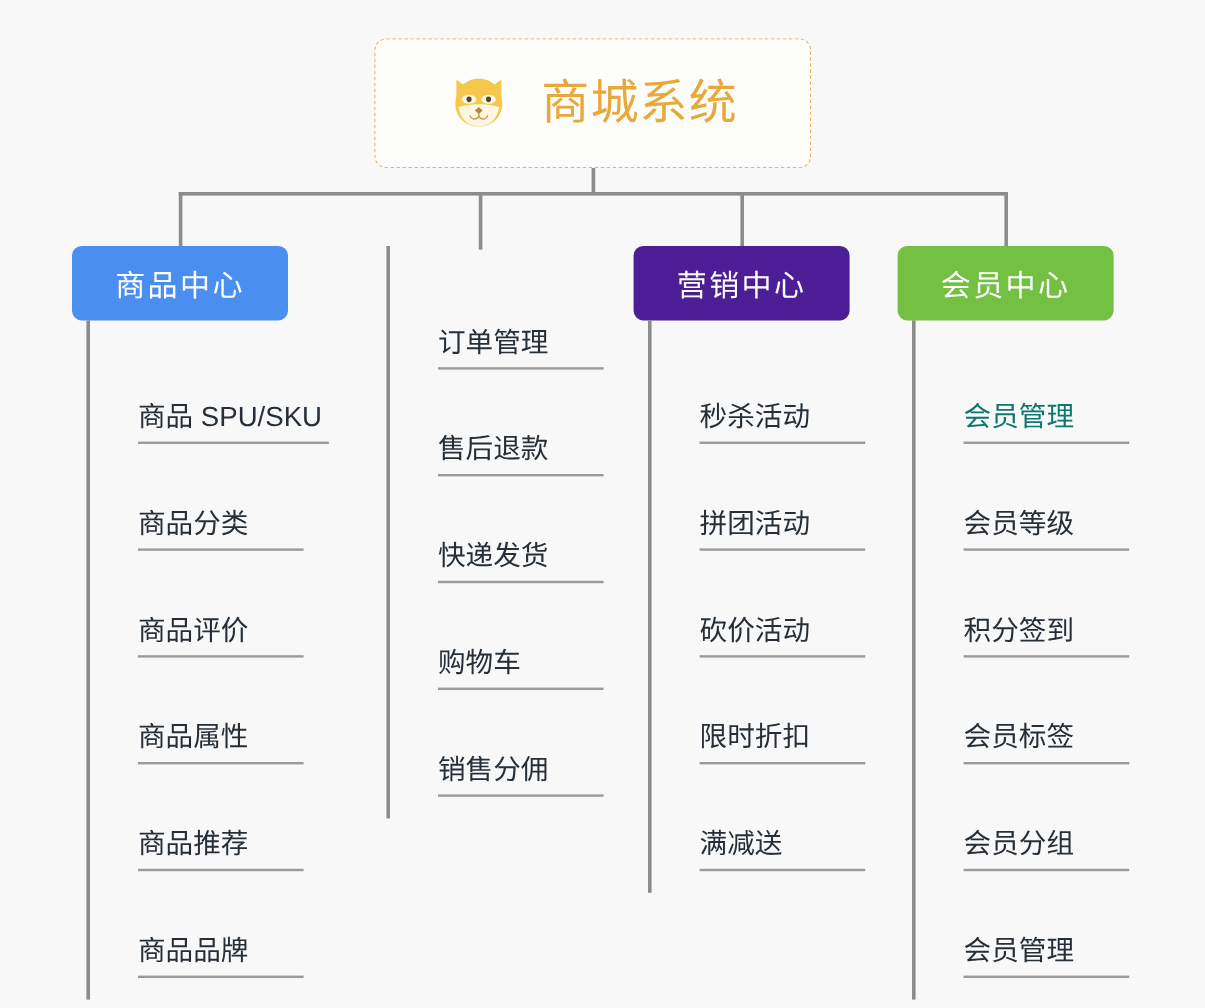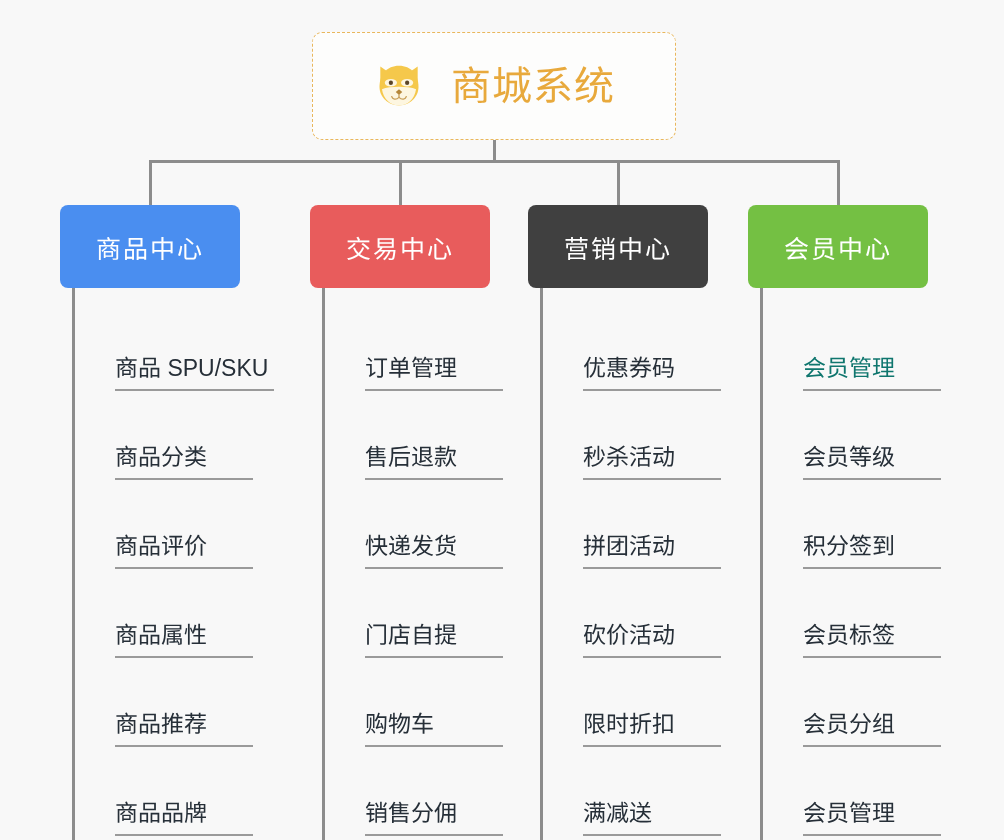--- a/index.html
+++ b/index.html
@@ -59,21 +59,21 @@
   .conn-v { width: 3px; }
   .conn-h { height: 3px; }
 
   
   .branch {
     position: absolute;
     top: 205px;
   }
   .branch-header {
     width: 180px;
-    height: 83px;
+    height: 62px;
     box-sizing: border-box;
     border-radius: 8px;
     display: flex;
     align-items: center;
     justify-content: center;
     color: #ffffff;
     font-size: 25px;
     letter-spacing: 2px;
     white-space: nowrap;
   }
@@ -169,53 +169,44 @@
       <li class="leaf-item">
           <span class="leaf-label" style="color: rgb(38, 47, 56); border-bottom-color: rgb(154, 154, 154);">商品推荐</span>
         </li>
       <li class="leaf-item">
           <span class="leaf-label" style="color: rgb(38, 47, 56); border-bottom-color: rgb(154, 154, 154);">商品品牌</span>
         </li>
     </ul>
   </div>
 
   <div class="branch" id="branch-trade">
-    <div class="branch-header" style="background:#e85c5c;">
-      <span>交易中心</span>
-    </div>
     <ul class="leaf-list" style="border-left-color: rgb(140, 140, 140);">
       <li class="leaf-item">
           <span class="leaf-label" style="color: rgb(38, 47, 56); border-bottom-color: rgb(154, 154, 154);">订单管理</span>
         </li>
       <li class="leaf-item">
           <span class="leaf-label" style="color: rgb(38, 47, 56); border-bottom-color: rgb(154, 154, 154);">售后退款</span>
         </li>
       <li class="leaf-item">
           <span class="leaf-label" style="color: rgb(38, 47, 56); border-bottom-color: rgb(154, 154, 154);">快递发货</span>
         </li>
       <li class="leaf-item">
-          <span class="leaf-label" style="color: rgb(38, 47, 56); border-bottom-color: rgb(154, 154, 154);">门店自提</span>
-        </li>
-      <li class="leaf-item">
           <span class="leaf-label" style="color: rgb(38, 47, 56); border-bottom-color: rgb(154, 154, 154);">购物车</span>
         </li>
       <li class="leaf-item">
           <span class="leaf-label" style="color: rgb(38, 47, 56); border-bottom-color: rgb(154, 154, 154);">销售分佣</span>
         </li>
     </ul>
   </div>
 
   <div class="branch" id="branch-market">
-    <div class="branch-header" style="background:#404040;">
+    <div class="branch-header" style="background:#4c1d95;">
       <span>营销中心</span>
     </div>
     <ul class="leaf-list" style="border-left-color: rgb(140, 140, 140);">
-      <li class="leaf-item">
-          <span class="leaf-label" style="color: rgb(38, 47, 56); border-bottom-color: rgb(154, 154, 154);">优惠券码</span>
-        </li>
       <li class="leaf-item">
           <span class="leaf-label" style="color: rgb(38, 47, 56); border-bottom-color: rgb(154, 154, 154);">秒杀活动</span>
         </li>
       <li class="leaf-item">
           <span class="leaf-label" style="color: rgb(38, 47, 56); border-bottom-color: rgb(154, 154, 154);">拼团活动</span>
         </li>
       <li class="leaf-item">
           <span class="leaf-label" style="color: rgb(38, 47, 56); border-bottom-color: rgb(154, 154, 154);">砍价活动</span>
         </li>
       <li class="leaf-item">

